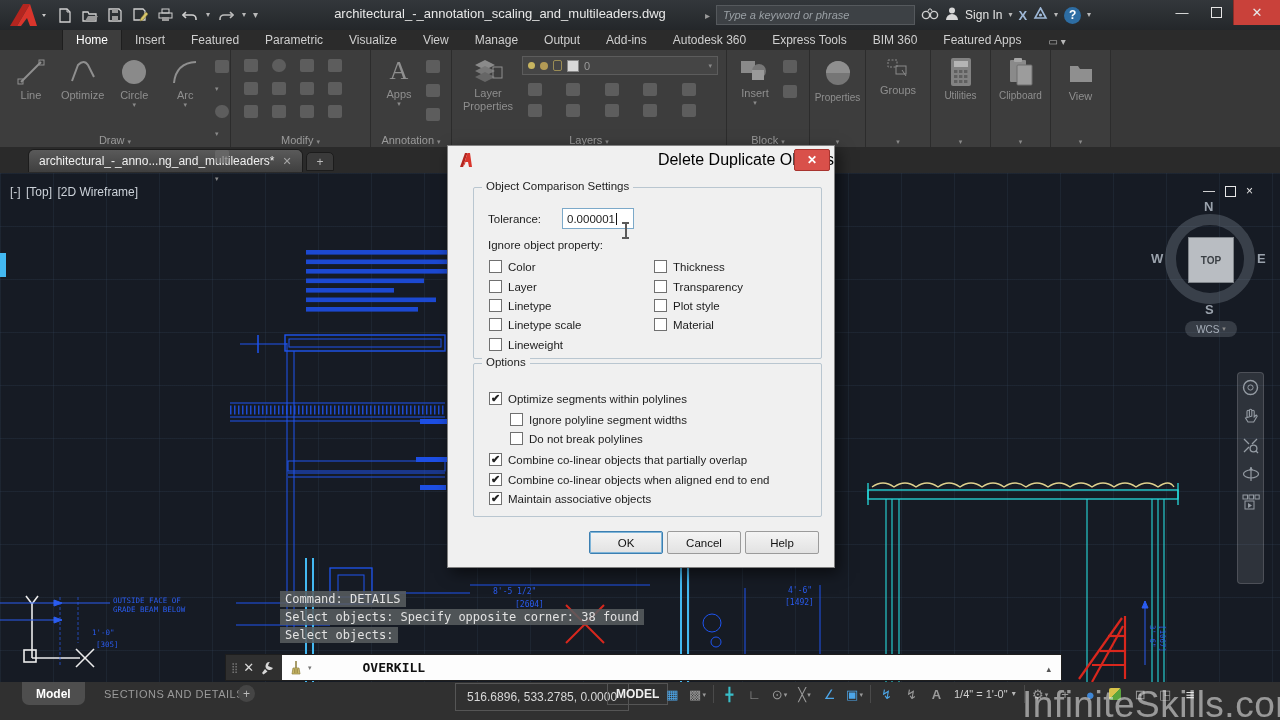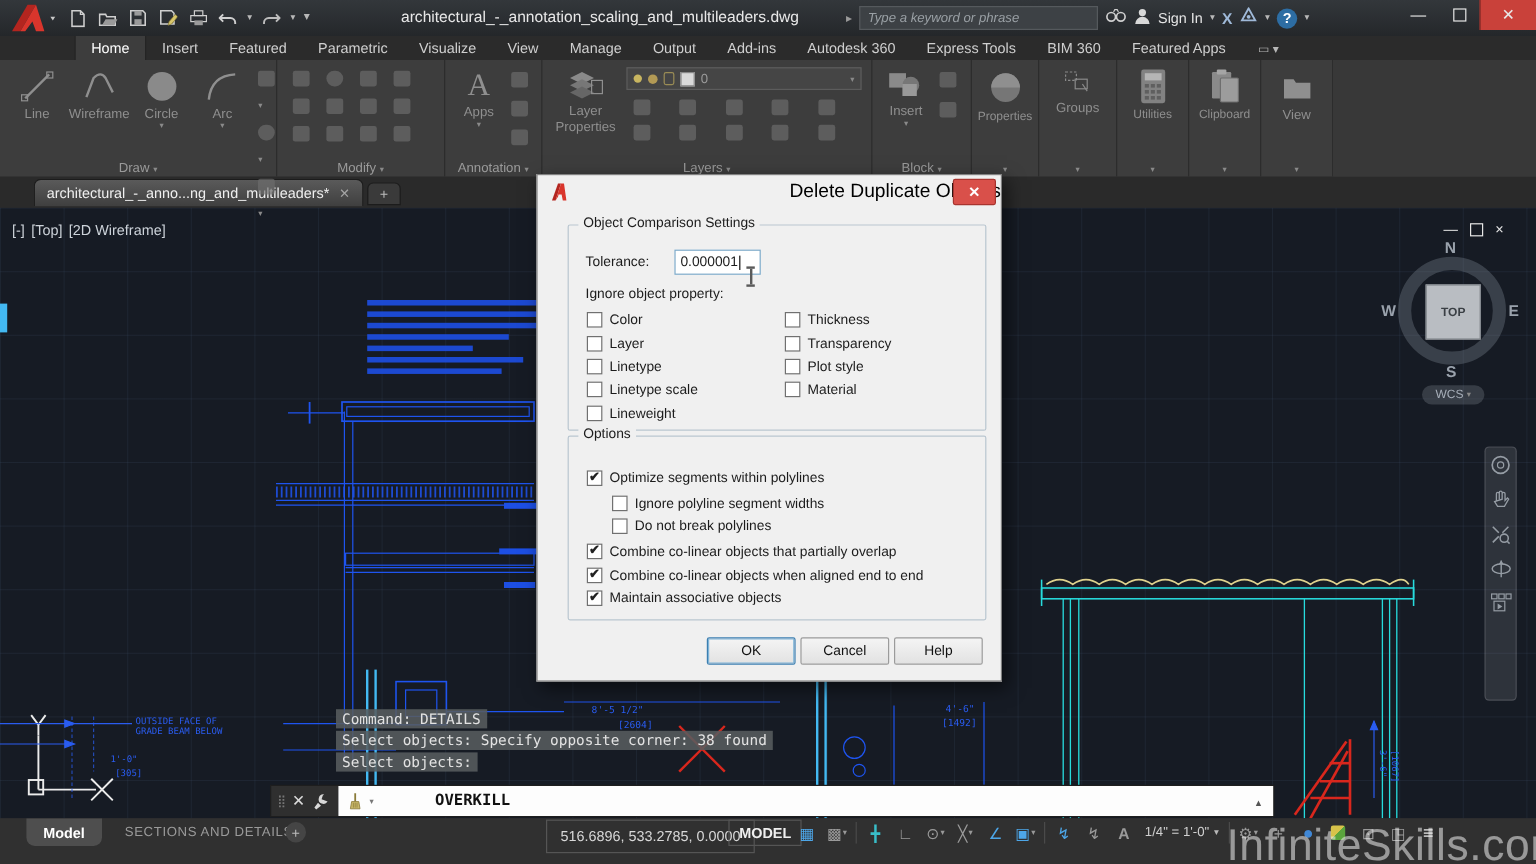--- a/index.html
+++ b/index.html
@@ -269,21 +269,21 @@
             <line x1="5" y1="25" x2="25" y2="5" stroke="#8f8f8f" stroke-width="2"></line>
             <rect x="2" y="22" width="5" height="5" fill="none" stroke="#8f8f8f"></rect>
             <rect x="23" y="3" width="5" height="5" fill="none" stroke="#8f8f8f"></rect>
           </svg>
         <span class="lbl">Line</span>
       </div>
       <div class="bigtool">
         <svg width="30" height="30" viewBox="0 0 30 30">
             <path d="M4,24 L10,8 Q16,2 20,8 L26,20" fill="none" stroke="#8f8f8f" stroke-width="2"></path>
           </svg>
-        <span class="lbl">Wireframe</span>
+        <span class="lbl">Optimize</span>
       </div>
       <div class="bigtool">
         <svg width="30" height="30" viewBox="0 0 30 30">
             <circle cx="15" cy="15" r="12" fill="#8a8a8a"></circle>
           </svg>
         <span class="lbl">Circle</span>
         <span class="micaret">▾</span>
       </div>
       <div class="bigtool">
         <svg width="30" height="30" viewBox="0 0 30 30">

